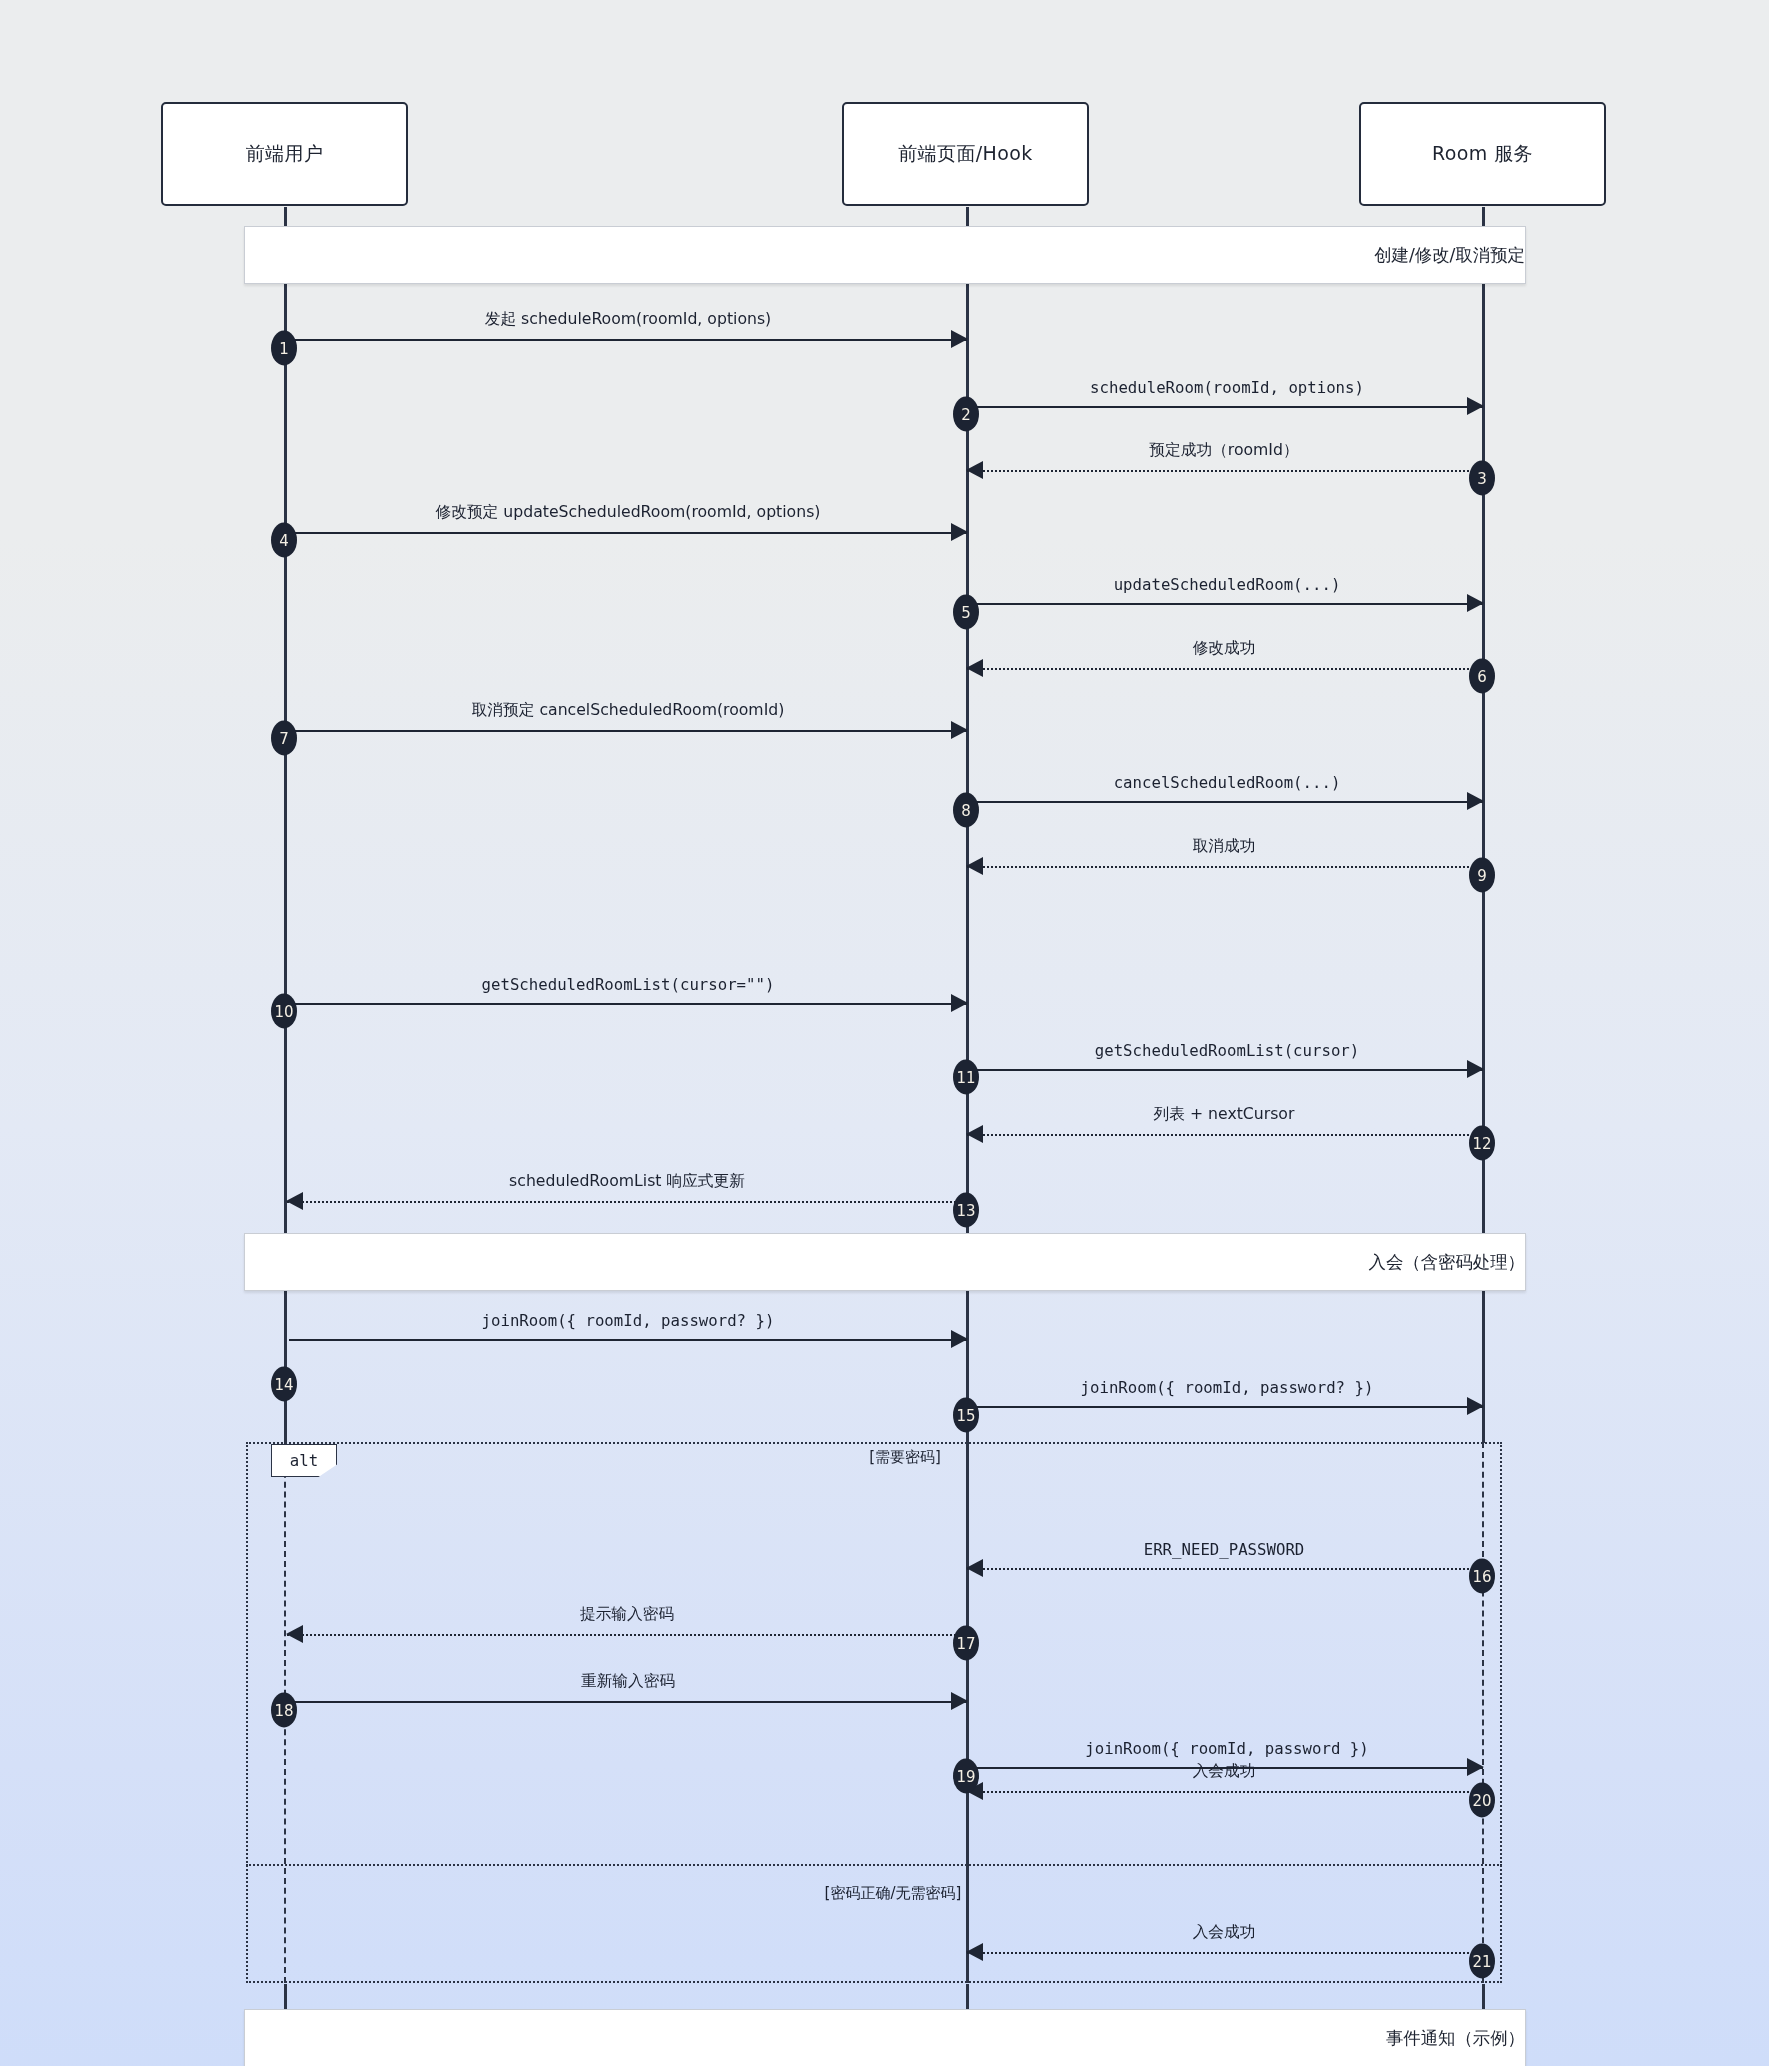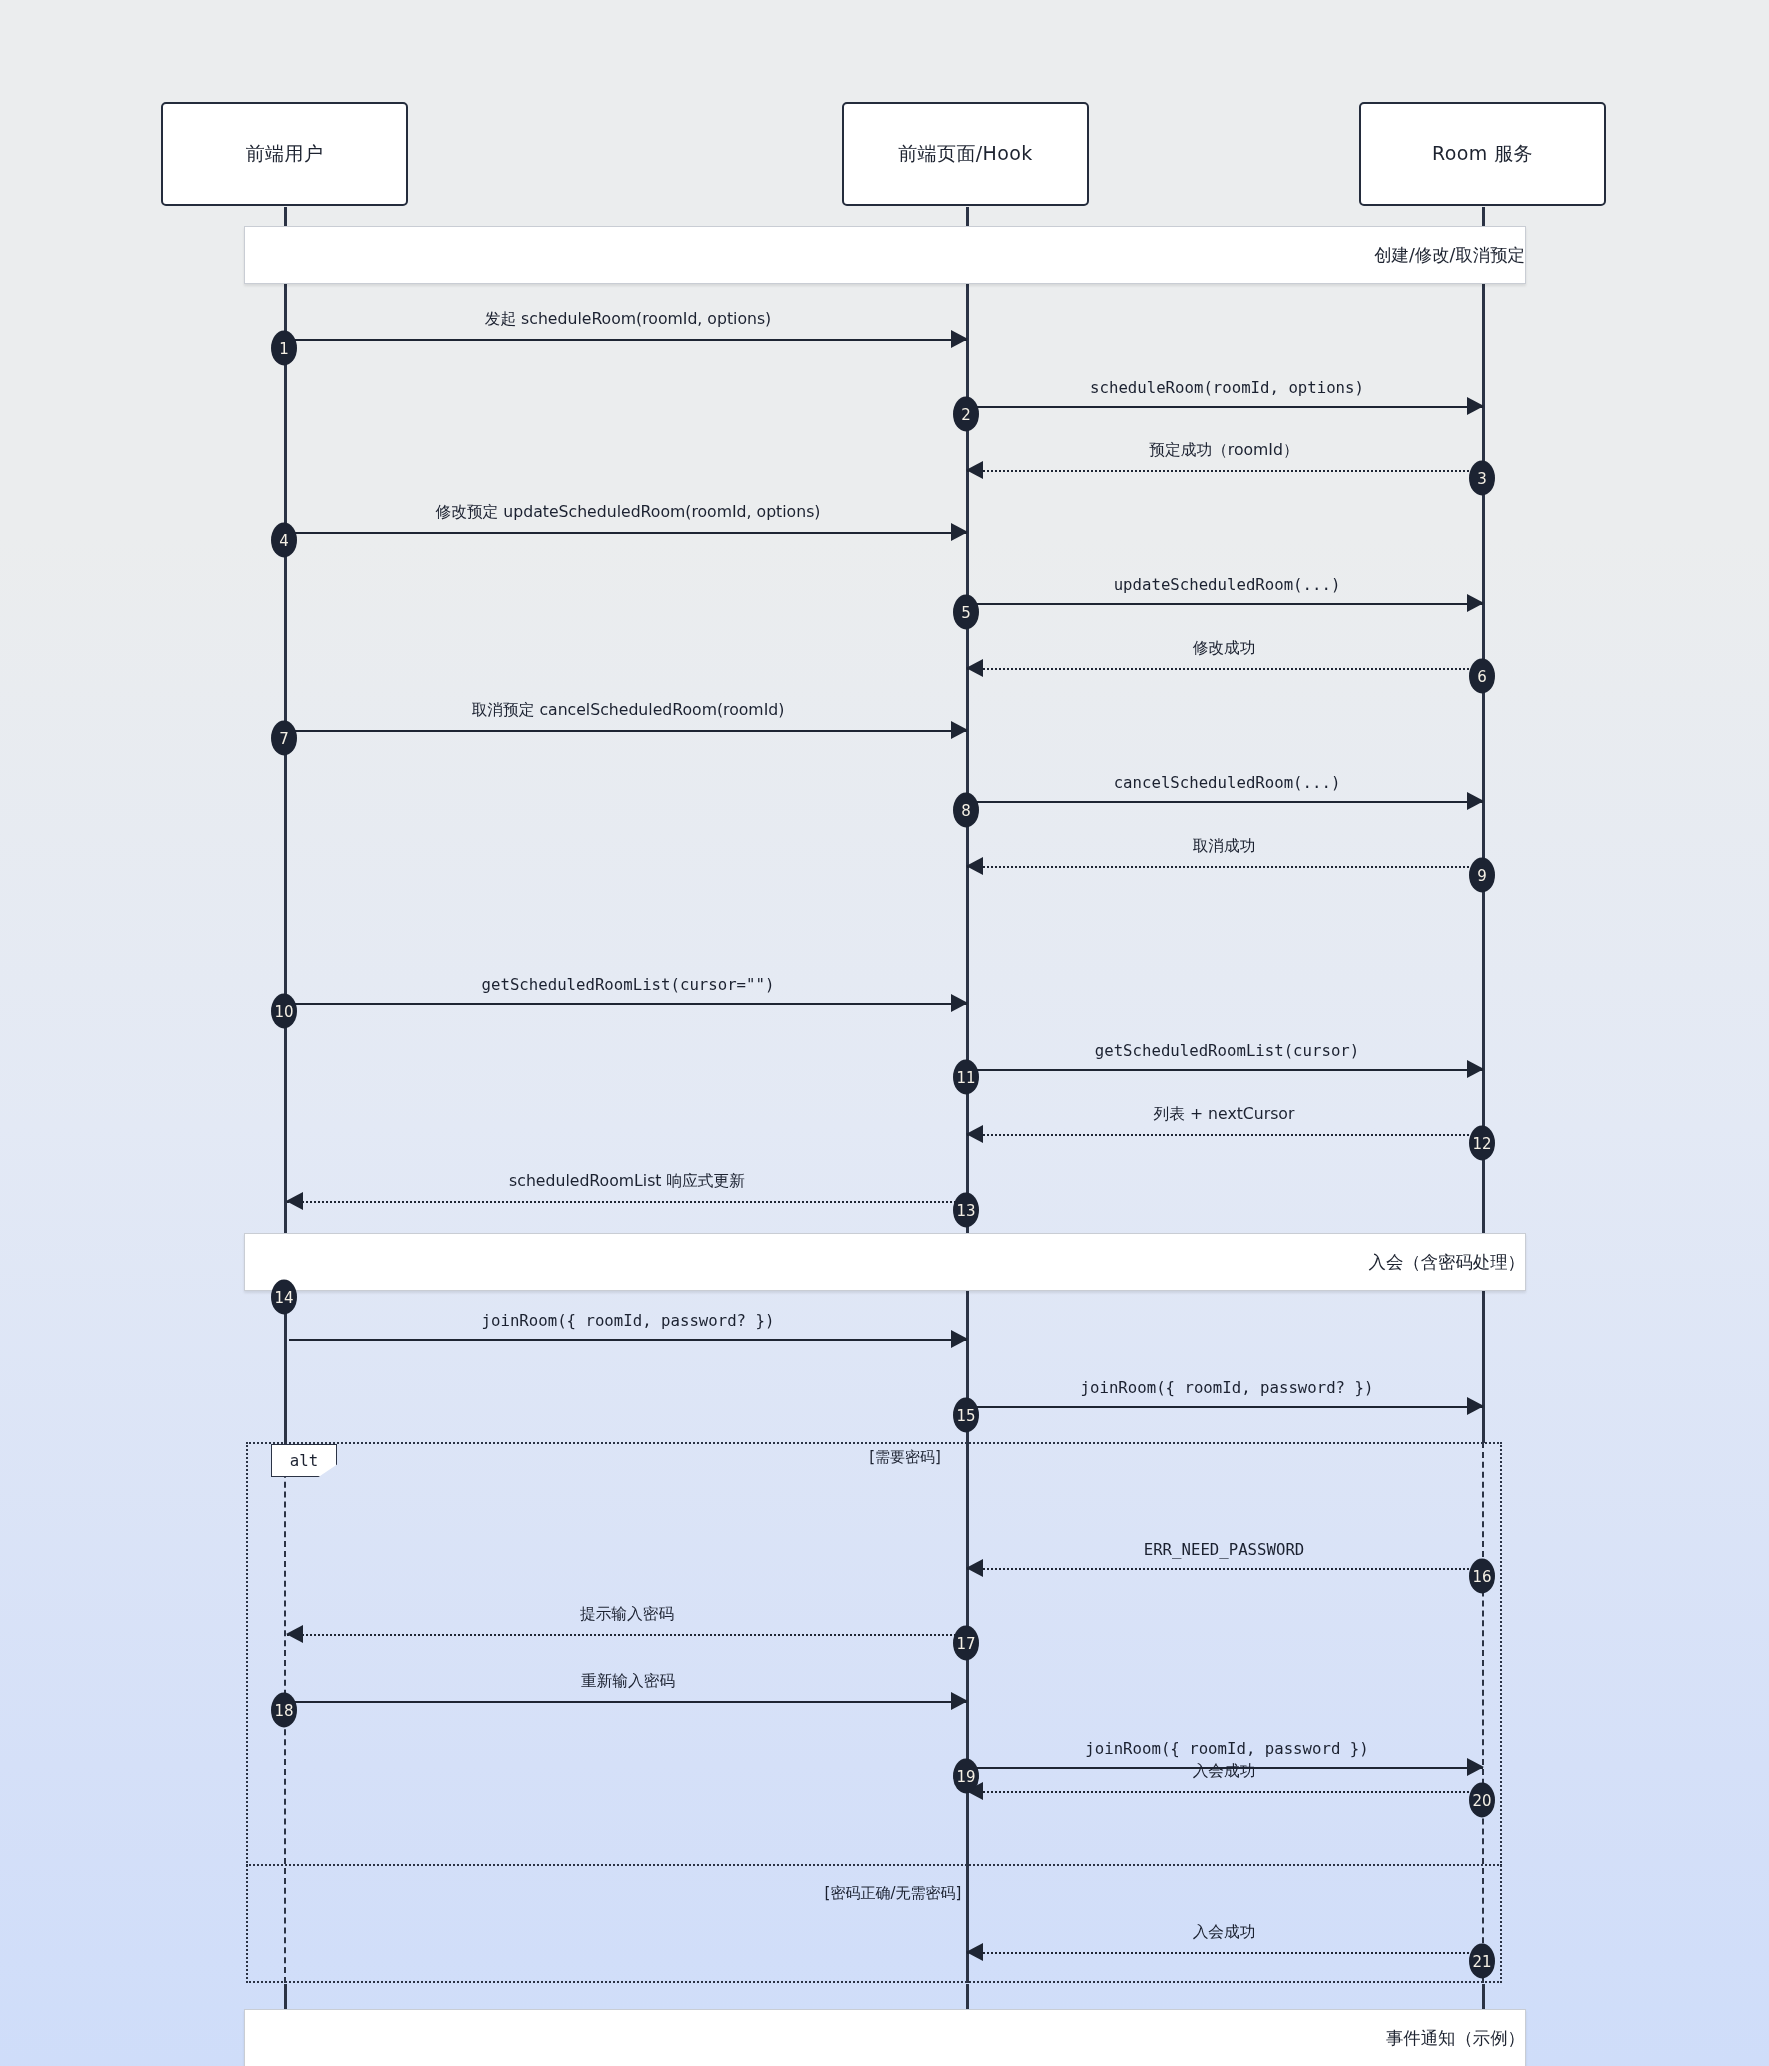--- a/index.html
+++ b/index.html
@@ -277,21 +277,21 @@
 
   <div class="section-bar" style="left:244px; top:1233px; width:1282px; height:58px;">
     <span class="slabel">入会（含密码处理）</span>
   </div>
 
   <div class="msg to-right" style="left:289px; top:1326px; width:678px; height:25px;">
     <div class="mline"></div>
     <div class="arrowhead"></div>
     <div class="mtext">joinRoom({ roomId, password? })</div>
   </div>
-  <div class="seqnum" style="left:284px; top:1297px;">
+  <div class="seqnum" style="left:284px; top:1384px;">
       <span>14</span>
     </div>
 
   <div class="msg to-right" style="left:971px; top:1393px; width:512px; height:25px;">
     <div class="mline"></div>
     <div class="arrowhead"></div>
     <div class="mtext">joinRoom({ roomId, password? })</div>
   </div>
   <div class="seqnum" style="left:966px; top:1415px;">
       <span>15</span>

